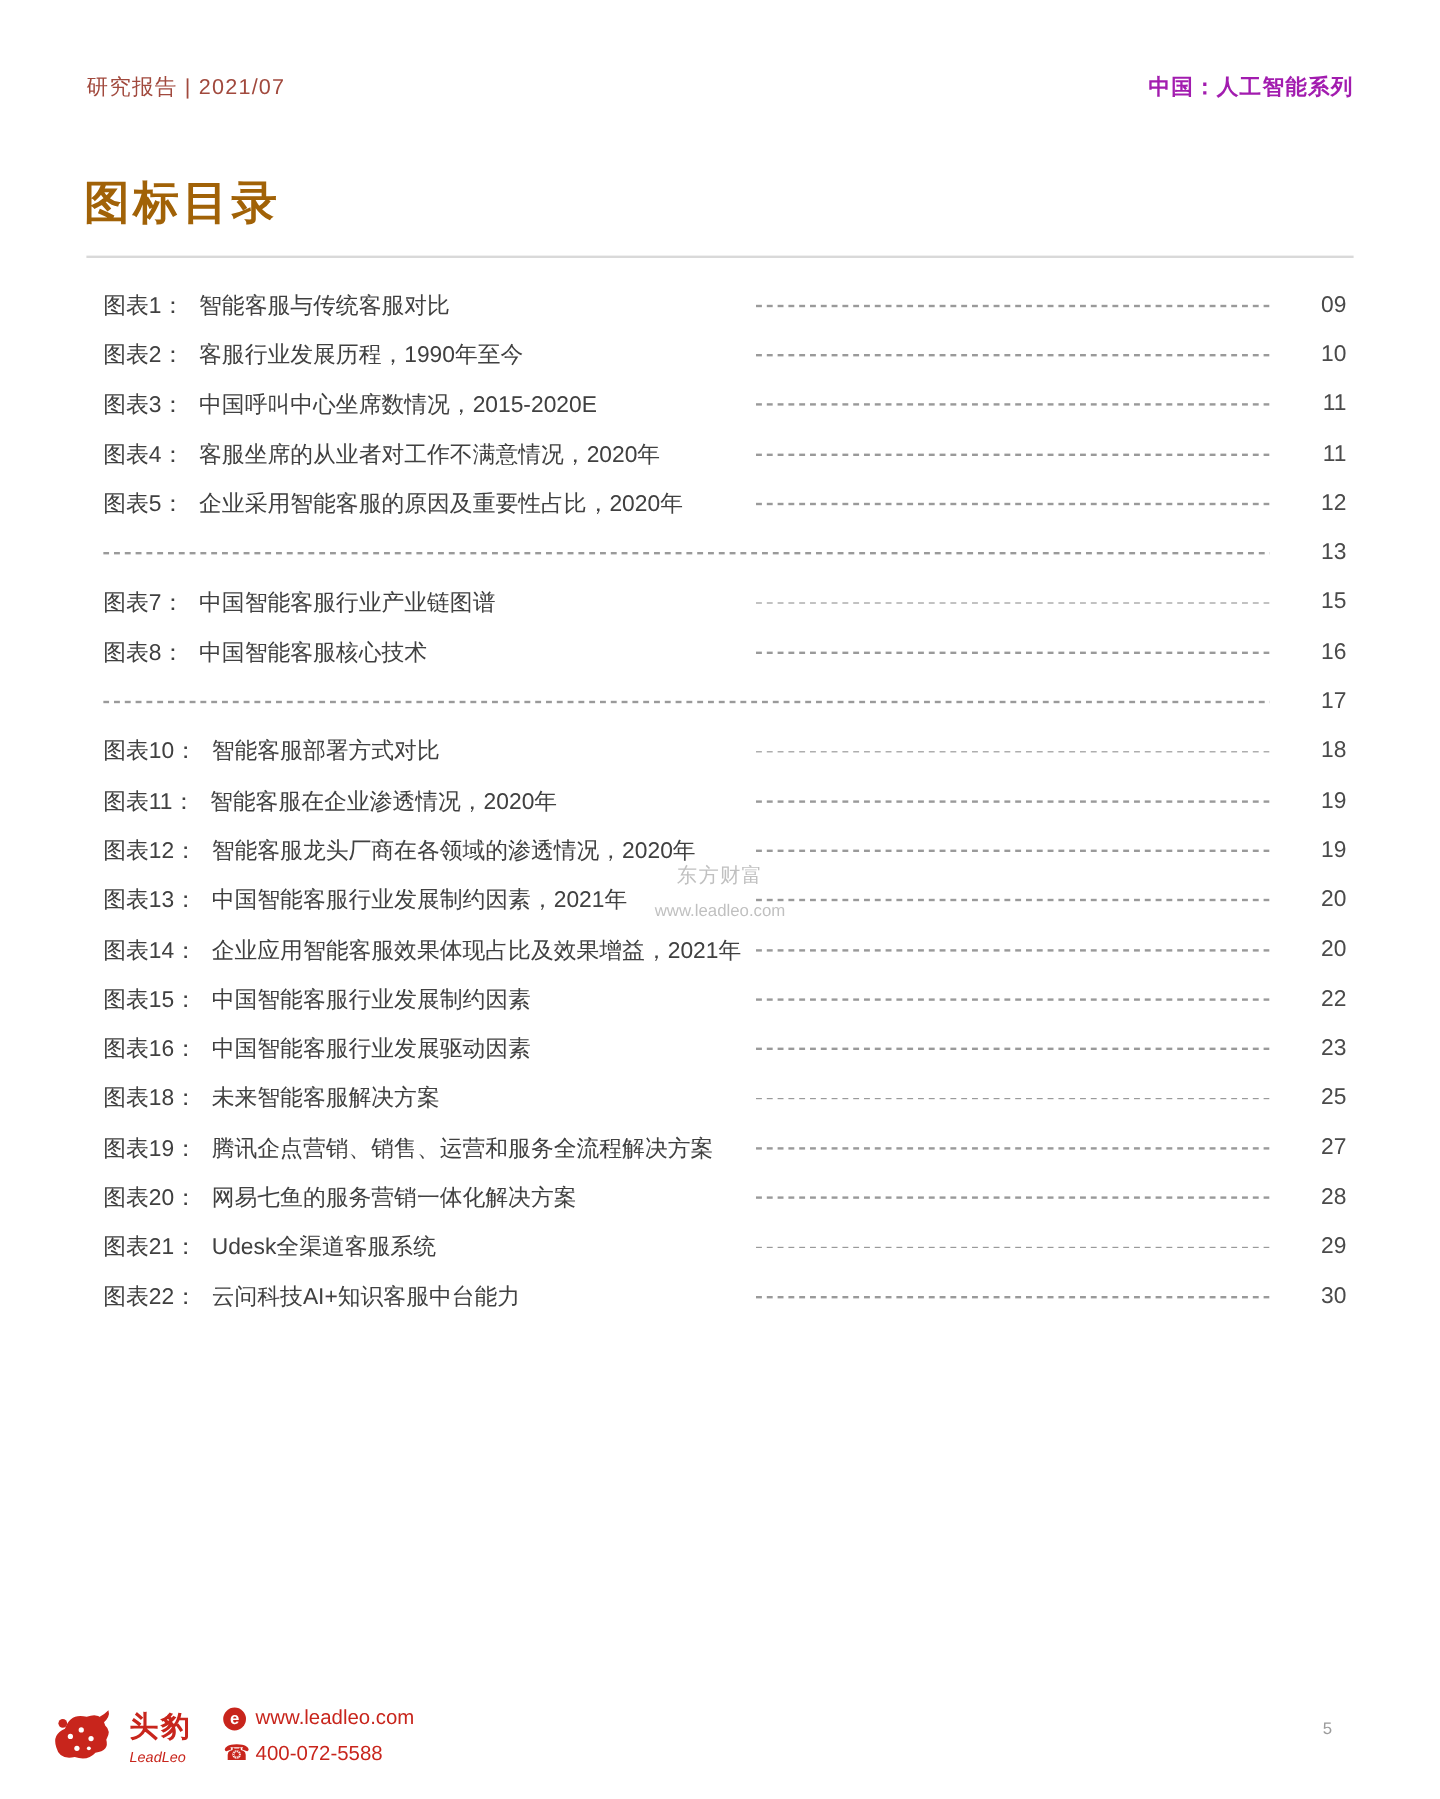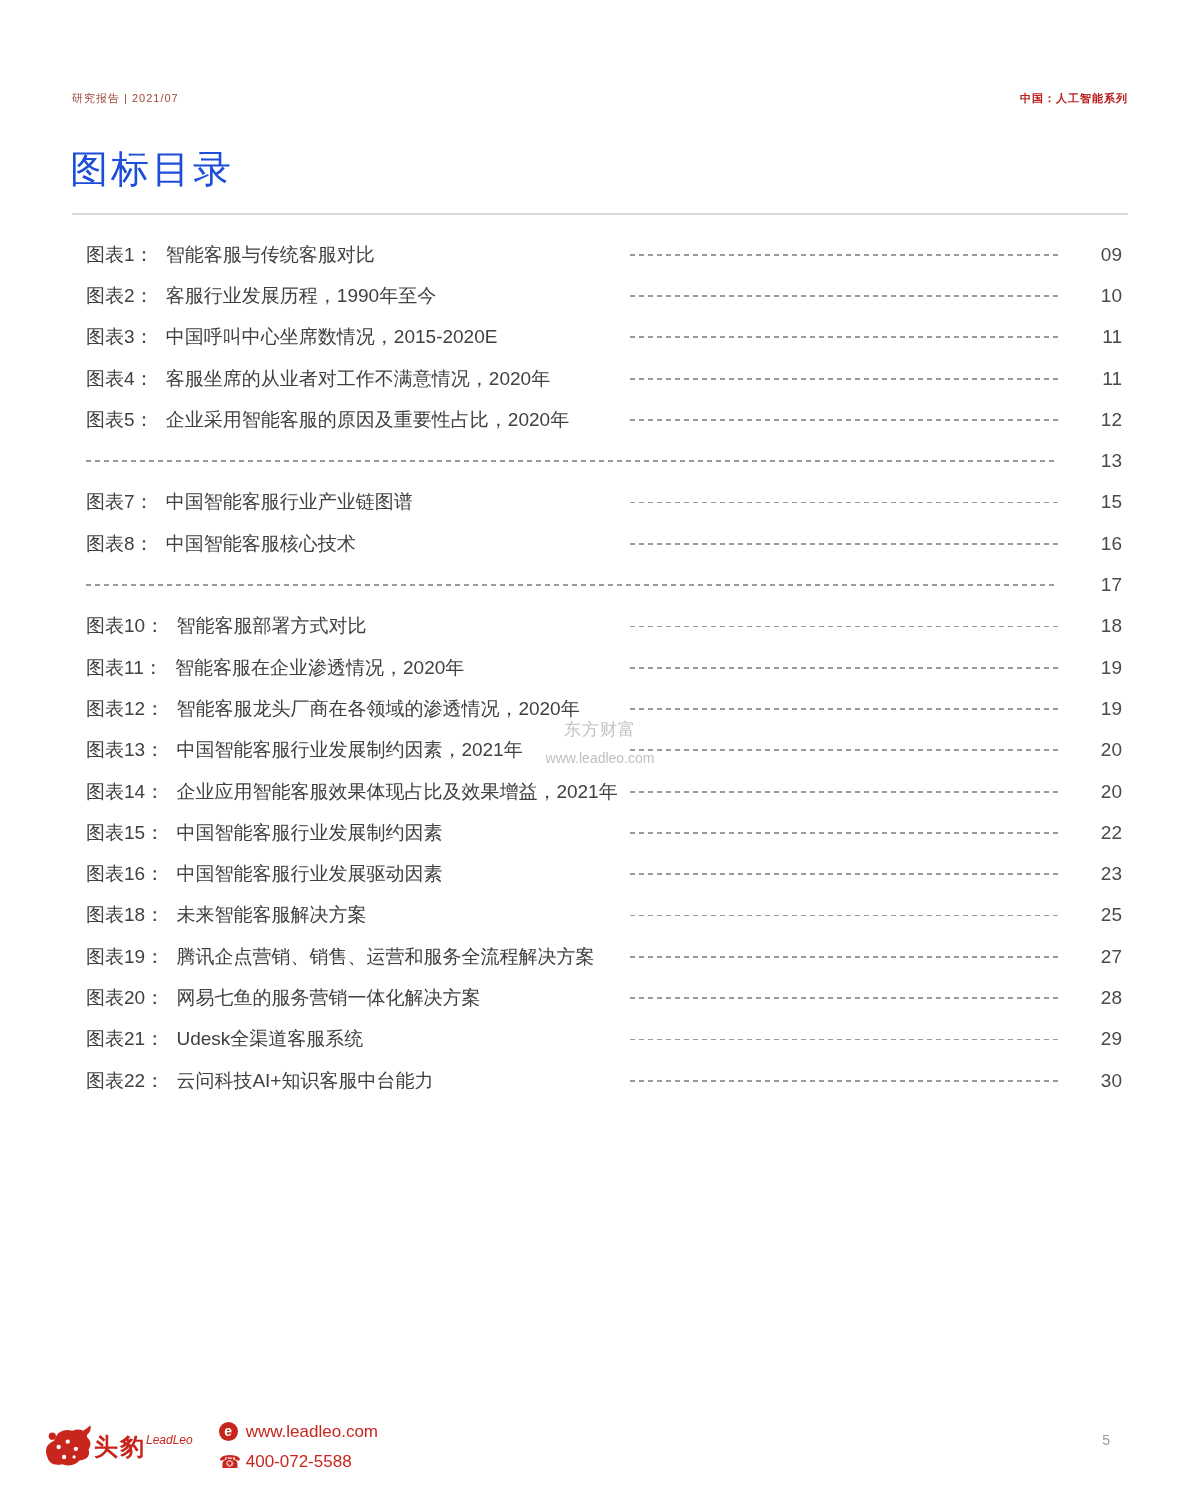--- a/index.html
+++ b/index.html
@@ -7,28 +7,28 @@
   body {
     font-family: "Liberation Sans", "DejaVu Sans", sans-serif;
     width: 1200px; height: 1499px; position: relative; overflow: hidden;
   }
   .page { position: absolute; inset: 0; background: #ffffff; }
 
   
   .doc-header {
     position: absolute; top: 60px; left: 72px; right: 72px;
     display: flex; justify-content: space-between; align-items: baseline;
-    font-size: 11px; color: #a1493d; letter-spacing: 1px;
-  }
-  .doc-header .right { font-weight: 600; color: #b91c1c; margin-top: 31px; }
+    font-size: 18px; color: #a1493d; letter-spacing: 1px;
+  }
+  .doc-header .right { font-weight: 600; color: #a21caf; }
 
   
   .page-title {
     position: absolute; top: 144px; left: 70px;
-    font-size: 38px; font-weight: normal; color: #1d4ed8; letter-spacing: 3px; text-align: center;
+    font-size: 38px; font-weight: bold; color: #a16207; letter-spacing: 3px; text-align: center;
   }
   .title-rule {
     position: absolute; top: 213px; left: 72px; right: 72px;
     border-top: 2px solid #d9d9d9;
   }
 
   
   .toc {
     position: absolute; top: 234px; left: 86px; right: 78px;
   }
@@ -52,21 +52,21 @@
   }
   .watermark .wm-1 { font-size: 17px; letter-spacing: 1px; }
   .watermark .wm-2 { font-size: 14px; margin-top: 9px; }
 
   
   .doc-footer {
     position: absolute; left: 36px; top: 1418px;
     display: flex; align-items: center;
   }
   .logo-icon { width: 58px; height: 58px; }
-  .brand-col { margin-left: 0; display: flex; flex-direction: row; align-items: flex-start; }
+  .brand-col { margin-left: 14px; display: flex; flex-direction: column; align-items: flex-start; }
   .brand-name { font-size: 24px; font-weight: bold; color: #c8251c; letter-spacing: 2px; }
   .brand-sub  { font-size: 12px; font-weight: normal; font-style: italic; color: #c8251c; margin-top: 2px; }
   .contact-col { margin-left: 26px; display: flex; flex-direction: column; gap: 9px; }
   .contact-line { display: flex; align-items: center; font-size: 17px; color: #c8251c; }
   .e-icon {
     display: inline-block; width: 19px; height: 19px; border-radius: 50%;
     background: #c8251c; color: #ffffff; font-size: 14px; font-weight: bold;
     line-height: 19px; text-align: center; margin-right: 8px;
   }
   .phone-icon { font-size: 18px; color: #c8251c; margin-right: 8px; width: 19px; text-align: center; }

